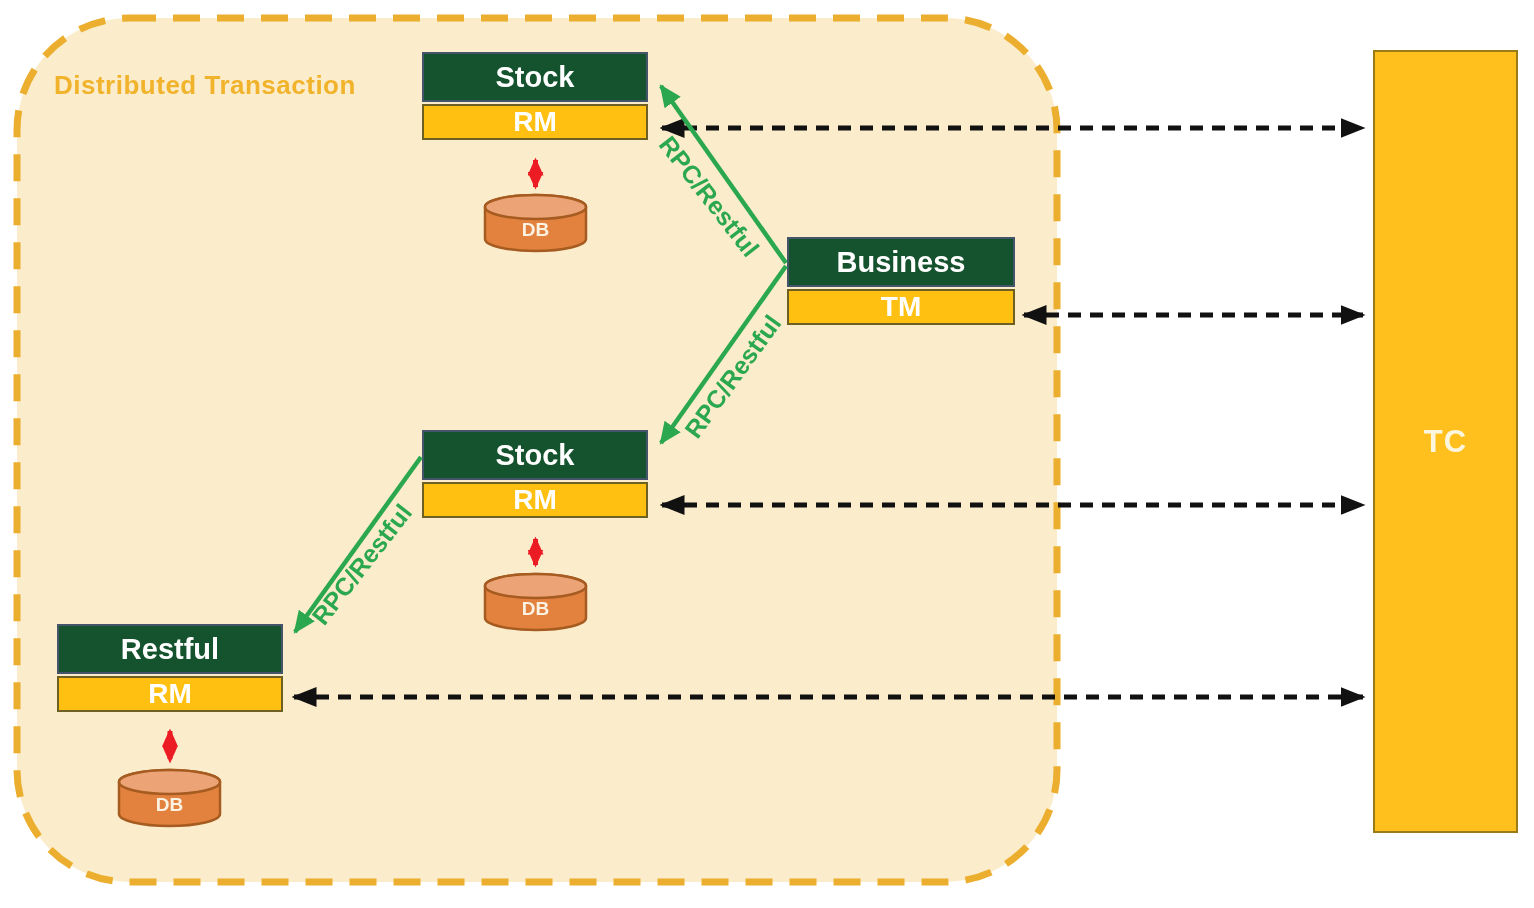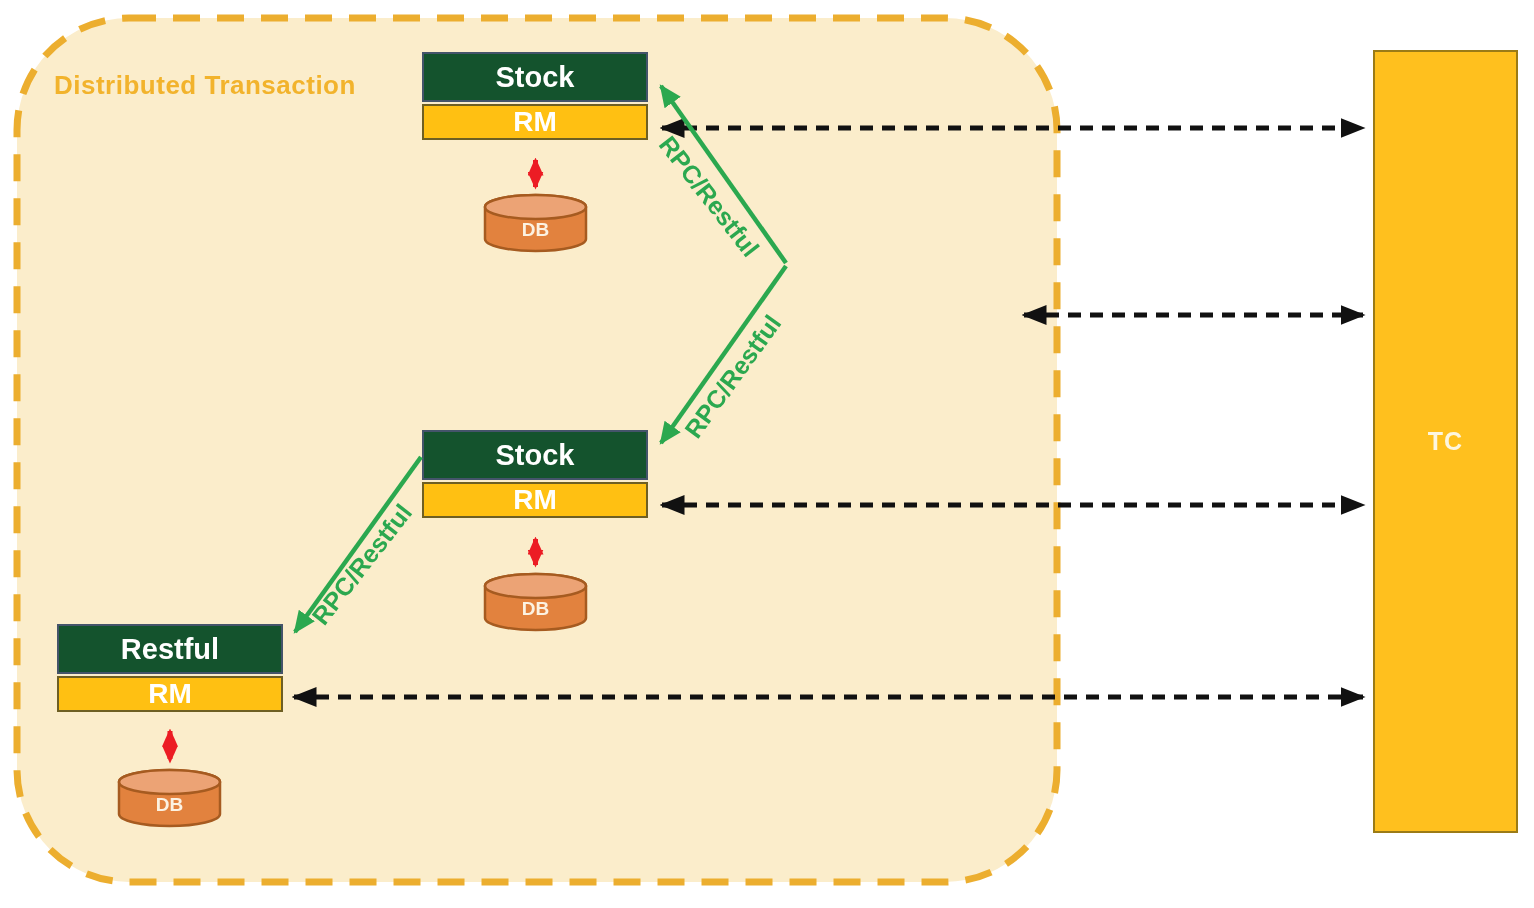--- a/index.html
+++ b/index.html
@@ -34,21 +34,21 @@
 
   .db{position:absolute;z-index:2;width:105px;height:60px;}
   .db-stock{left:483px;top:193px;}
   .db-order{left:483px;top:572px;}
   .db-account{left:117px;top:768px;}
 
   .tc-box{
     position:absolute;z-index:2;left:1373px;top:50px;width:145px;height:783px;
     box-sizing:border-box;background:#FFC01E;border:2px solid #9B7B16;
     display:flex;align-items:center;justify-content:center;
-    color:#FDF6DF;font-size:25px;font-weight:bold;letter-spacing:1px;
+    color:#FDF6DF;font-size:31px;font-weight:bold;letter-spacing:1px;
   }
 
   .rpc-label{
     position:absolute;z-index:3;width:200px;text-align:center;
     font-size:25px;font-weight:bold;color:#2BA84F;white-space:nowrap;
   }
   .rpc-label-1{left:609px;top:182px;transform:rotate(52deg);}
   .rpc-label-2{left:633px;top:362px;transform:rotate(-54deg);}
   .rpc-label-3{left:262px;top:550px;transform:rotate(-52deg);}
 
@@ -64,20 +64,22 @@
   </svg>
 
   <div class="diagram-title">Distributed Transaction</div>
 
   <div class="svc svc-stock">
     <div class="hdr">Stock</div>
     <div class="role">RM</div>
   </div>
 
   <div class="svc svc-business">
+    <div class="hdr">Business</div>
+    <div class="role">TM</div>
   </div>
 
   <div class="svc svc-order">
     <div class="hdr">Stock</div>
     <div class="role">RM</div>
   </div>
 
   <div class="svc svc-account">
     <div class="hdr">Restful</div>
     <div class="role">RM</div>

